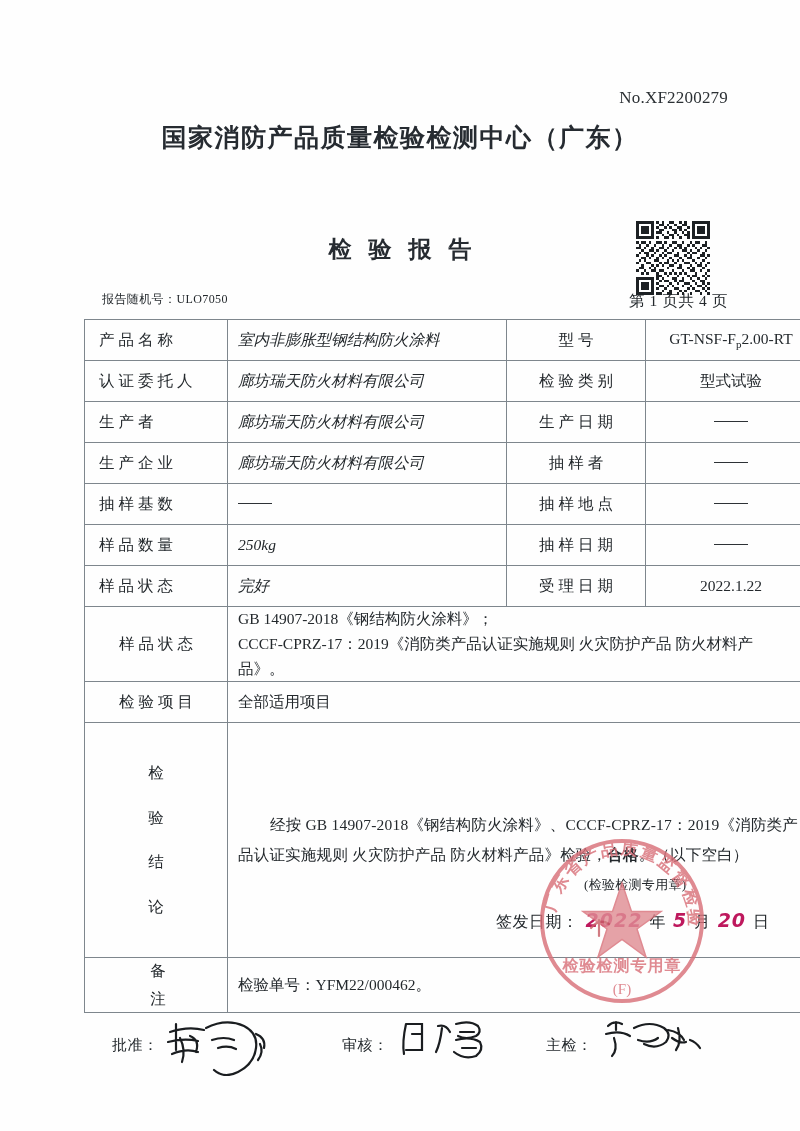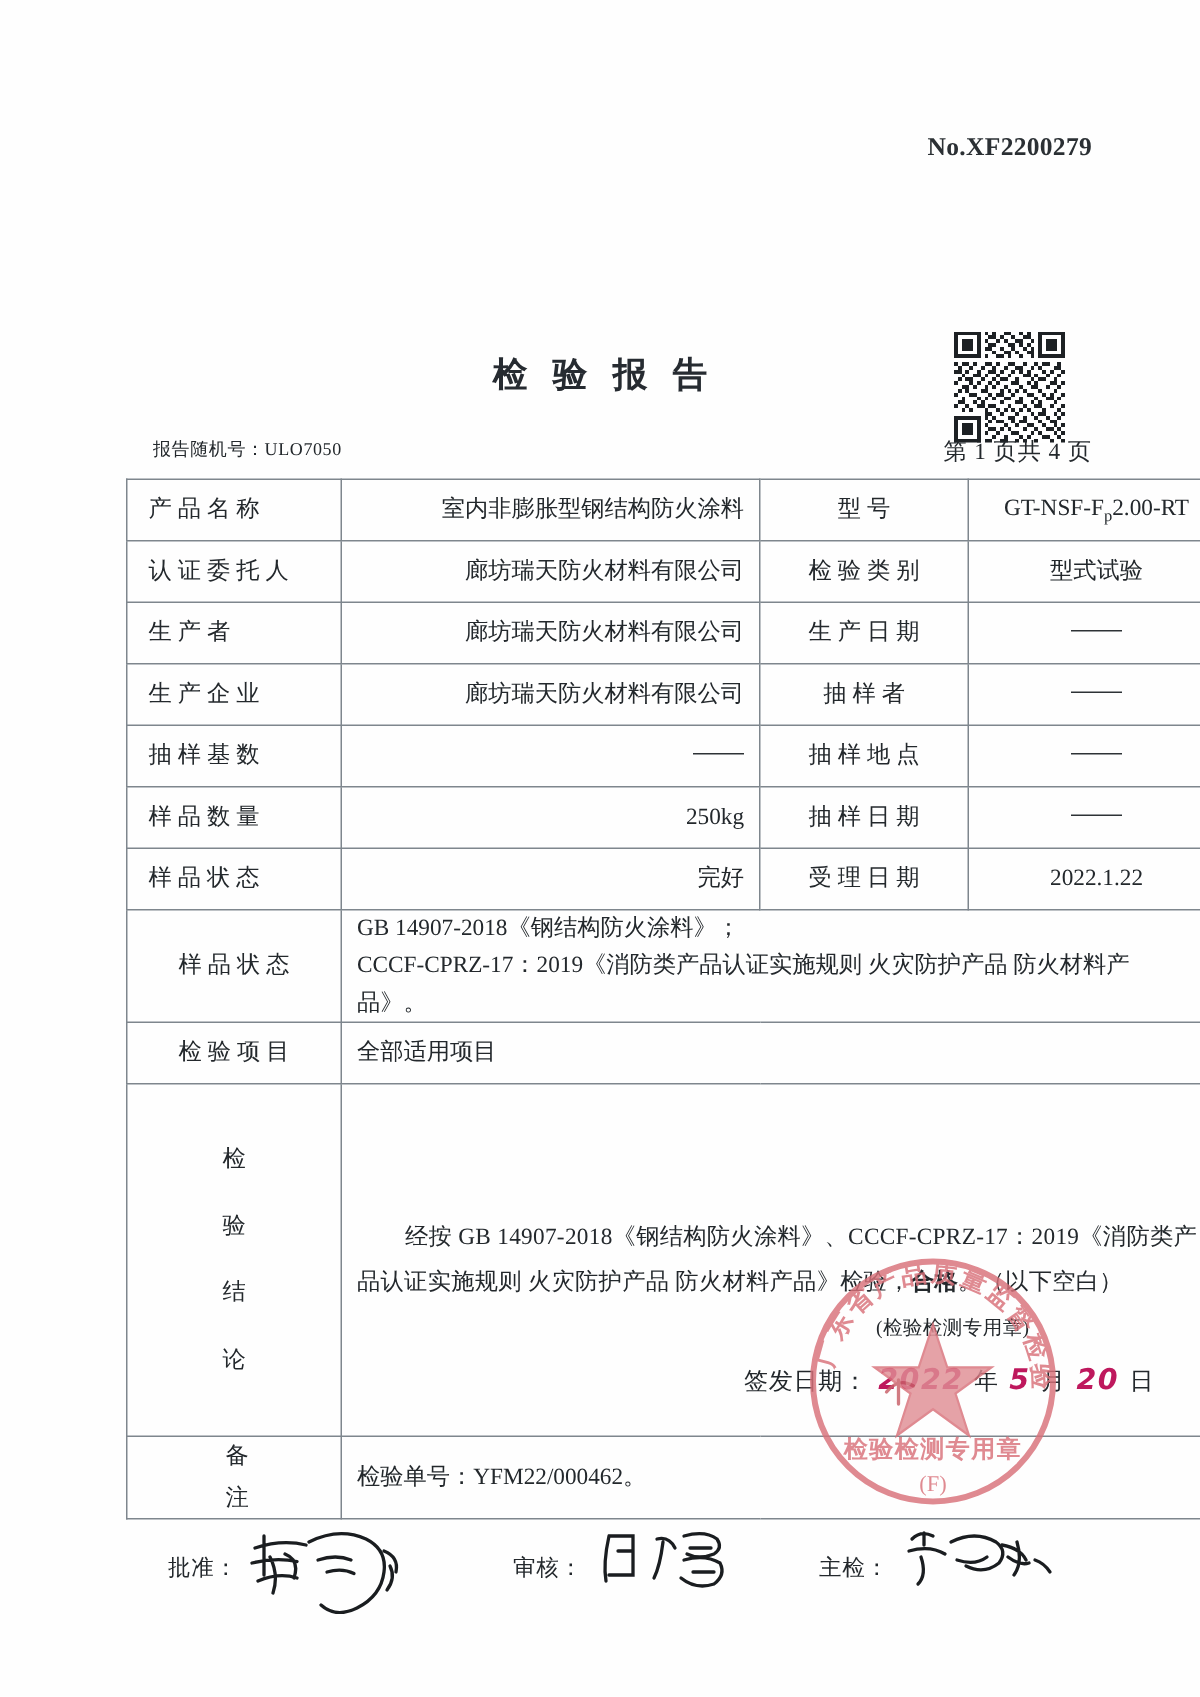--- a/index.html
+++ b/index.html
@@ -17,21 +17,21 @@
     color: #23282c;
     overflow: hidden;
   }
 
   
   .report-no {
     position: absolute;
     top: 88px;
     right: 72px;
     font-size: 17px;
-    font-weight: bold;
+    font-weight: normal;
     letter-spacing: 0.2px;
     color: #2b3034;
   }
   .org-titles {
     position: absolute;
     top: 120px;
     left: 0;
     width: 800px;
     text-align: center;
   }
@@ -99,21 +99,21 @@
     font-size: 15.5px;
     vertical-align: middle;
     line-height: 1.6;
   }
   td.lbl {
     text-align: left;
     letter-spacing: 4px;
     text-indent: 4px;
     width: 122px;
   }
-  td.val  { text-align: right; width: 258px; }
+  td.val  { text-align: left; width: 258px; font-style: italic; }
   td.lbl2 { text-align: center; letter-spacing: 4px; text-indent: 4px; width: 118px; }
   td.val2 { text-align: center; width: 150px; }
   td.dash { letter-spacing: 0; }
   .row-h  { height: 41px; }
 
   .dash-mark {
     display: inline-block;
     width: 34px;
     border-top: 1.6px solid #2d3236;
     vertical-align: middle;
@@ -247,20 +247,21 @@
   }
 </style>
 </head>
 <body>
 
 <div id="page">
 
   <div class="report-no">No.XF2200279</div>
 
   <div class="org-titles">
+    <div class="org-line2">国家消防产品质量检验检测中心（广东）</div>
   </div>
 
   <div class="doc-title">检验报告</div>
 
   <div class="qr-wrap">
     <svg width="74" height="74" viewBox="0 0 29 29" shape-rendering="crispEdges" aria-hidden="true">
       <rect width="29" height="29" fill="#ffffff"></rect>
       <g fill="#1d2124">
         <rect x="0" y="0" width="7" height="1"></rect>
           <rect x="0" y="6" width="7" height="1"></rect>

